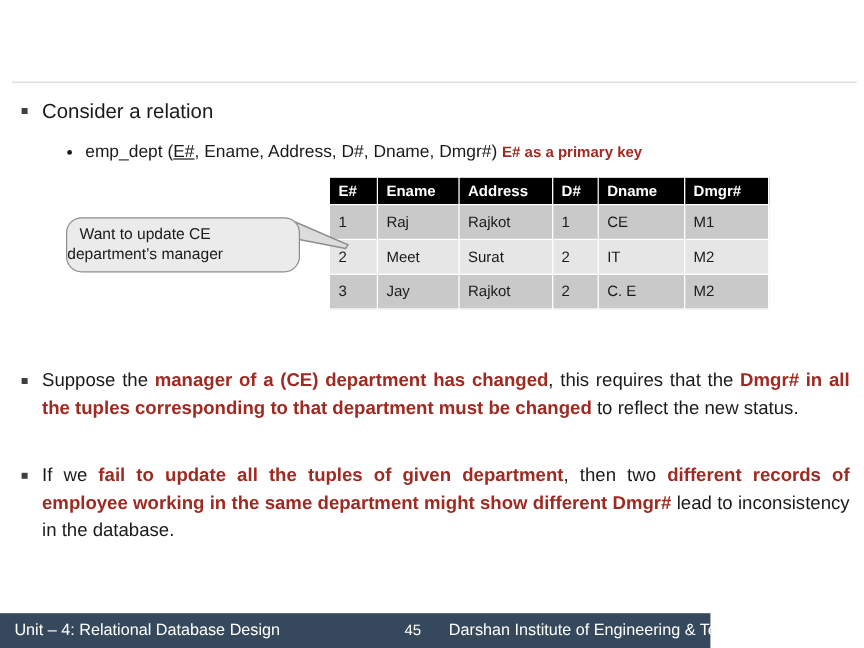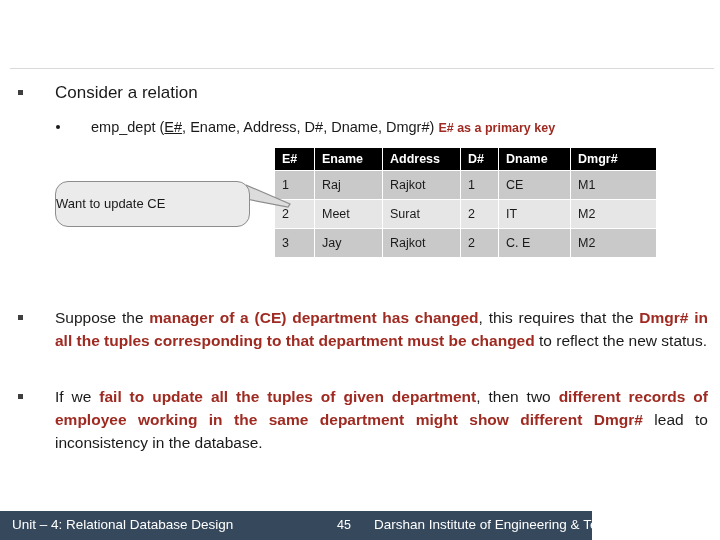--- a/index.html
+++ b/index.html
@@ -41,21 +41,20 @@
     width: 704px;
     height: 1px;
     background: #d9d9d9;
   }
 
   
   .bullet-row {
     position: absolute;
     display: flex;
     align-items: flex-start;
-    gap: 20px;
   }
   .sq-bullet {
     width: 5px;
     height: 5px;
     background: #3f3f3f;
     margin-top: 8px;
     margin-right: 12px;
     flex: none;
   }
   .dot-bullet {
@@ -130,21 +129,21 @@
     padding-left: 7px;
     height: 29px;
   }
   .row-a td { background: #c9c9c9; }
   .row-b td { background: #e6e6e6; }
   .c-e   { width: 40px; }
   .c-en  { width: 68px; }
   .c-ad  { width: 78px; }
   .c-d   { width: 38px; }
   .c-dn  { width: 72px; }
-  .c-dm  { width: 86px; }
+  .c-dm  { width: 70px; }
 
   
   .callout {
     position: absolute;
     left: 55px;
     top: 181px;
     width: 195px;
     height: 46px;
     background: #ebebeb;
     border: 1.4px solid #8c8c8c;
@@ -216,20 +215,21 @@
     <span class="lvl2-text"><span>emp_dept (</span><span class="u">E#</span><span>, Ename, Address, D#, Dname, Dmgr#)</span> <span class="red-small">E# as a primary key</span></span>
   </div>
 
   <svg class="callout-tail" viewBox="0 0 46 28">
     <polygon points="0,2 44,21 42,24 0,16" fill="#dcdcdc" stroke="#8c8c8c" stroke-width="1.2"></polygon>
   </svg>
 
   <div class="callout">
     <div>
       <span>Want to update CE</span><br>
+      <span>department’s manager</span>
     </div>
   </div>
 
   <table class="data-table">
     <thead>
       <tr>
         <th class="c-e">E#</th>
         <th class="c-en">Ename</th>
         <th class="c-ad">Address</th>
         <th class="c-d">D#</th>

